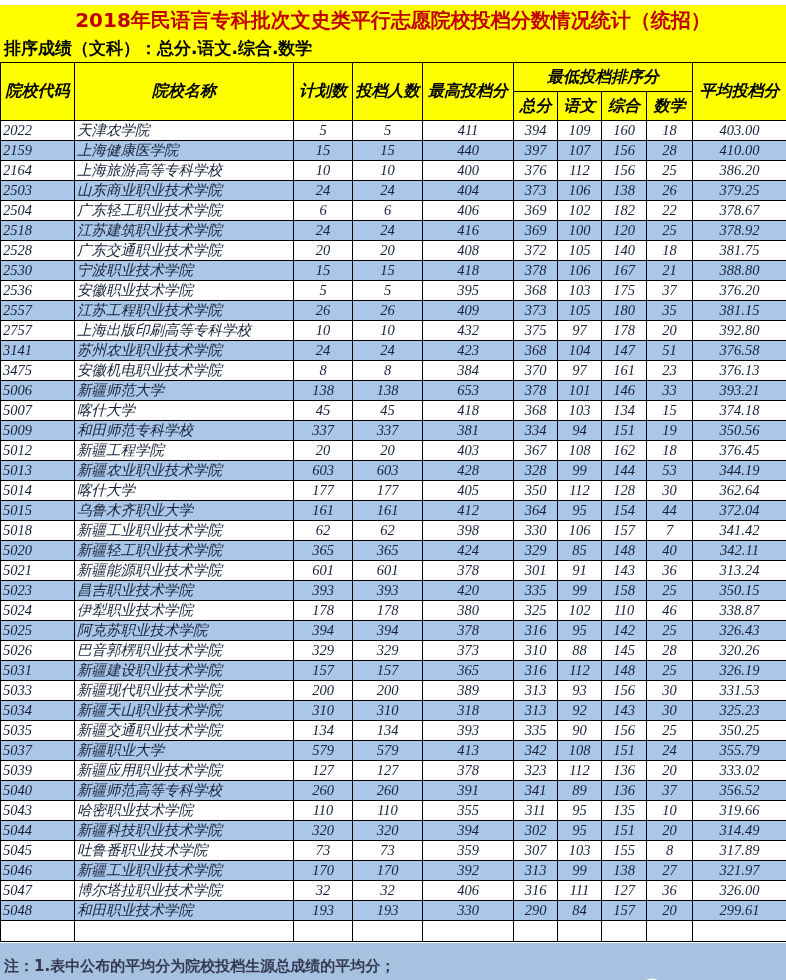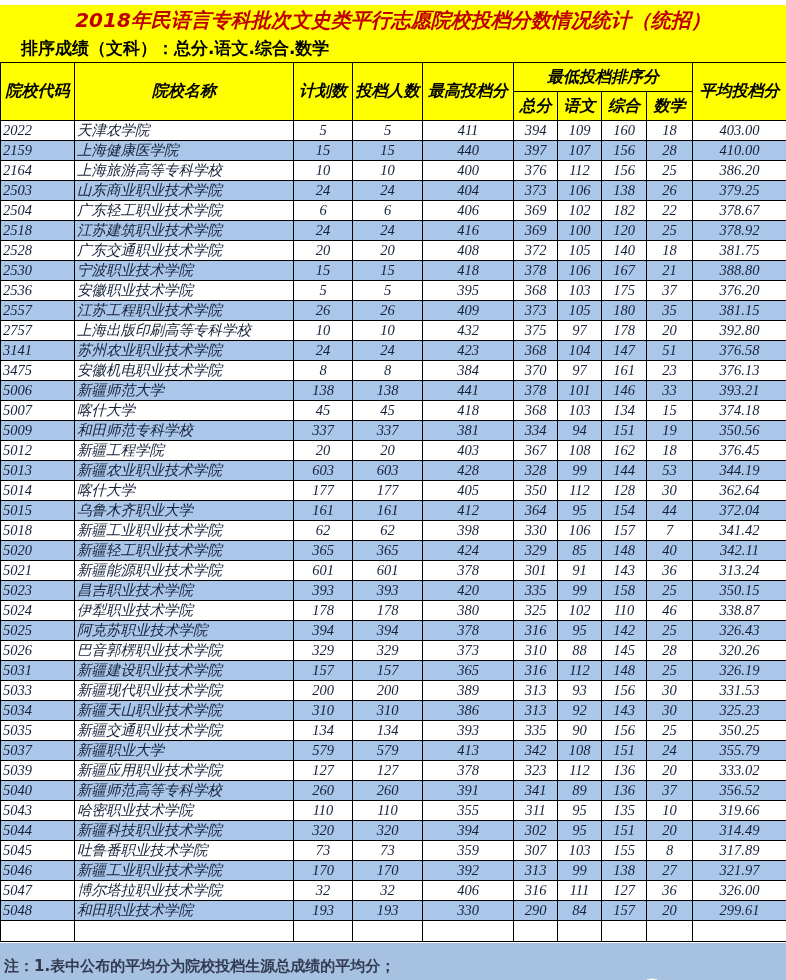--- a/index.html
+++ b/index.html
@@ -5,25 +5,25 @@
   html,body{margin:0;padding:0;background:#ffffff;}
   #page{
     width:786px;height:980px;margin:0 auto;position:relative;
     background:#ffffff;overflow:hidden;
     font-family:"DejaVu Sans","Liberation Sans",sans-serif;
   }
   
   .top-strip{height:5px;background:#ffffff;}
   .title-bar{
     background:#ffff00;height:31px;line-height:31px;text-align:center;
-    color:#c00000;font-weight:bold;font-size:20px;letter-spacing:0px;font-style:italic;
+    color:#c00000;font-weight:bold;font-size:20px;letter-spacing:0px;
   }
   .sort-bar{
     background:#ffff00;height:26px;line-height:25px;text-align:left;
-    color:#000000;font-weight:bold;font-size:17px;padding-left:21px;
+    color:#000000;font-weight:bold;font-size:17px;padding-left:4px;
   }
   
   table{
     width:786px;border-collapse:collapse;table-layout:fixed;
     font-family:"Liberation Serif","DejaVu Serif",serif;
     font-style:italic;
   }
   th,td{
     border:1px solid #000000;overflow:hidden;white-space:nowrap;
     padding:0 2px;box-sizing:border-box;
@@ -251,21 +251,21 @@
           <td>97</td>
           <td>161</td>
           <td>23</td>
           <td>376.13</td>
         </tr>
         <tr class="alt">
           <td class="left">5006</td>
           <td class="left">新疆师范大学</td>
           <td>138</td>
           <td>138</td>
-          <td>441</td>
+          <td>653</td>
           <td>378</td>
           <td>101</td>
           <td>146</td>
           <td>33</td>
           <td>393.21</td>
         </tr>
         <tr>
           <td class="left">5007</td>
           <td class="left">喀什大学</td>
           <td>45</td>
@@ -443,21 +443,21 @@
           <td>93</td>
           <td>156</td>
           <td>30</td>
           <td>331.53</td>
         </tr>
         <tr class="alt">
           <td class="left">5034</td>
           <td class="left">新疆天山职业技术学院</td>
           <td>310</td>
           <td>310</td>
-          <td>386</td>
+          <td>318</td>
           <td>313</td>
           <td>92</td>
           <td>143</td>
           <td>30</td>
           <td>325.23</td>
         </tr>
         <tr>
           <td class="left">5035</td>
           <td class="left">新疆交通职业技术学院</td>
           <td>134</td>

